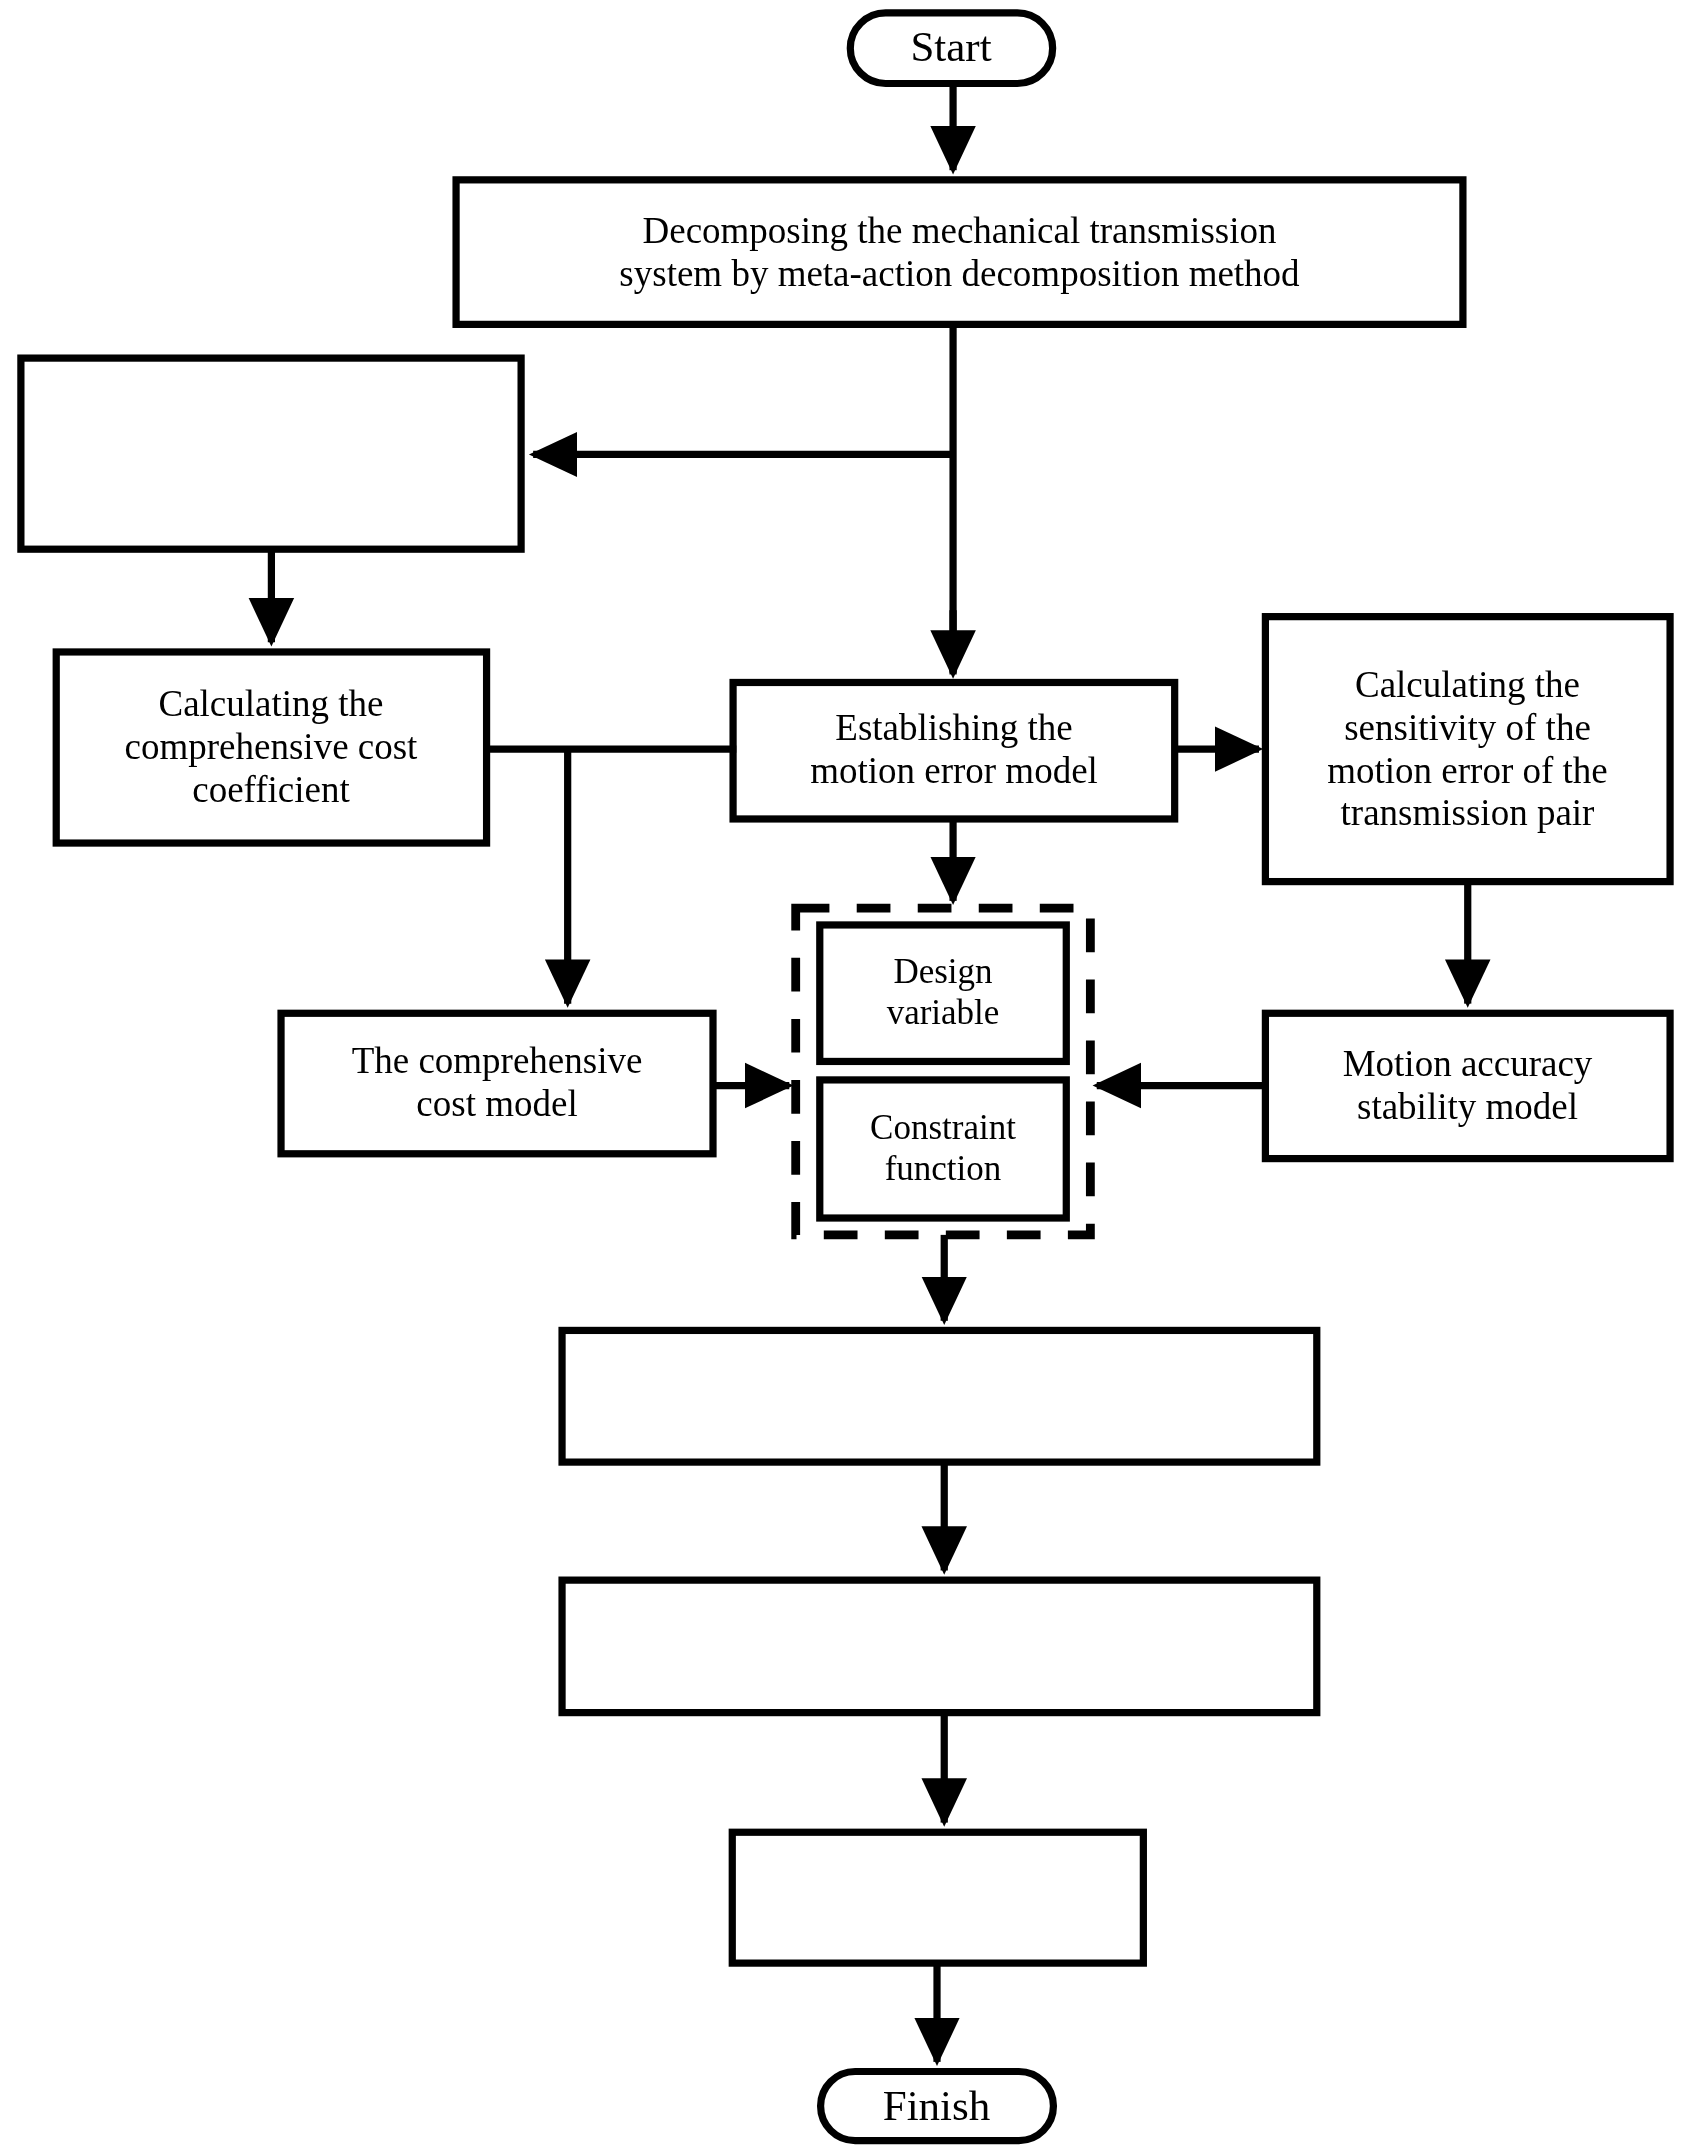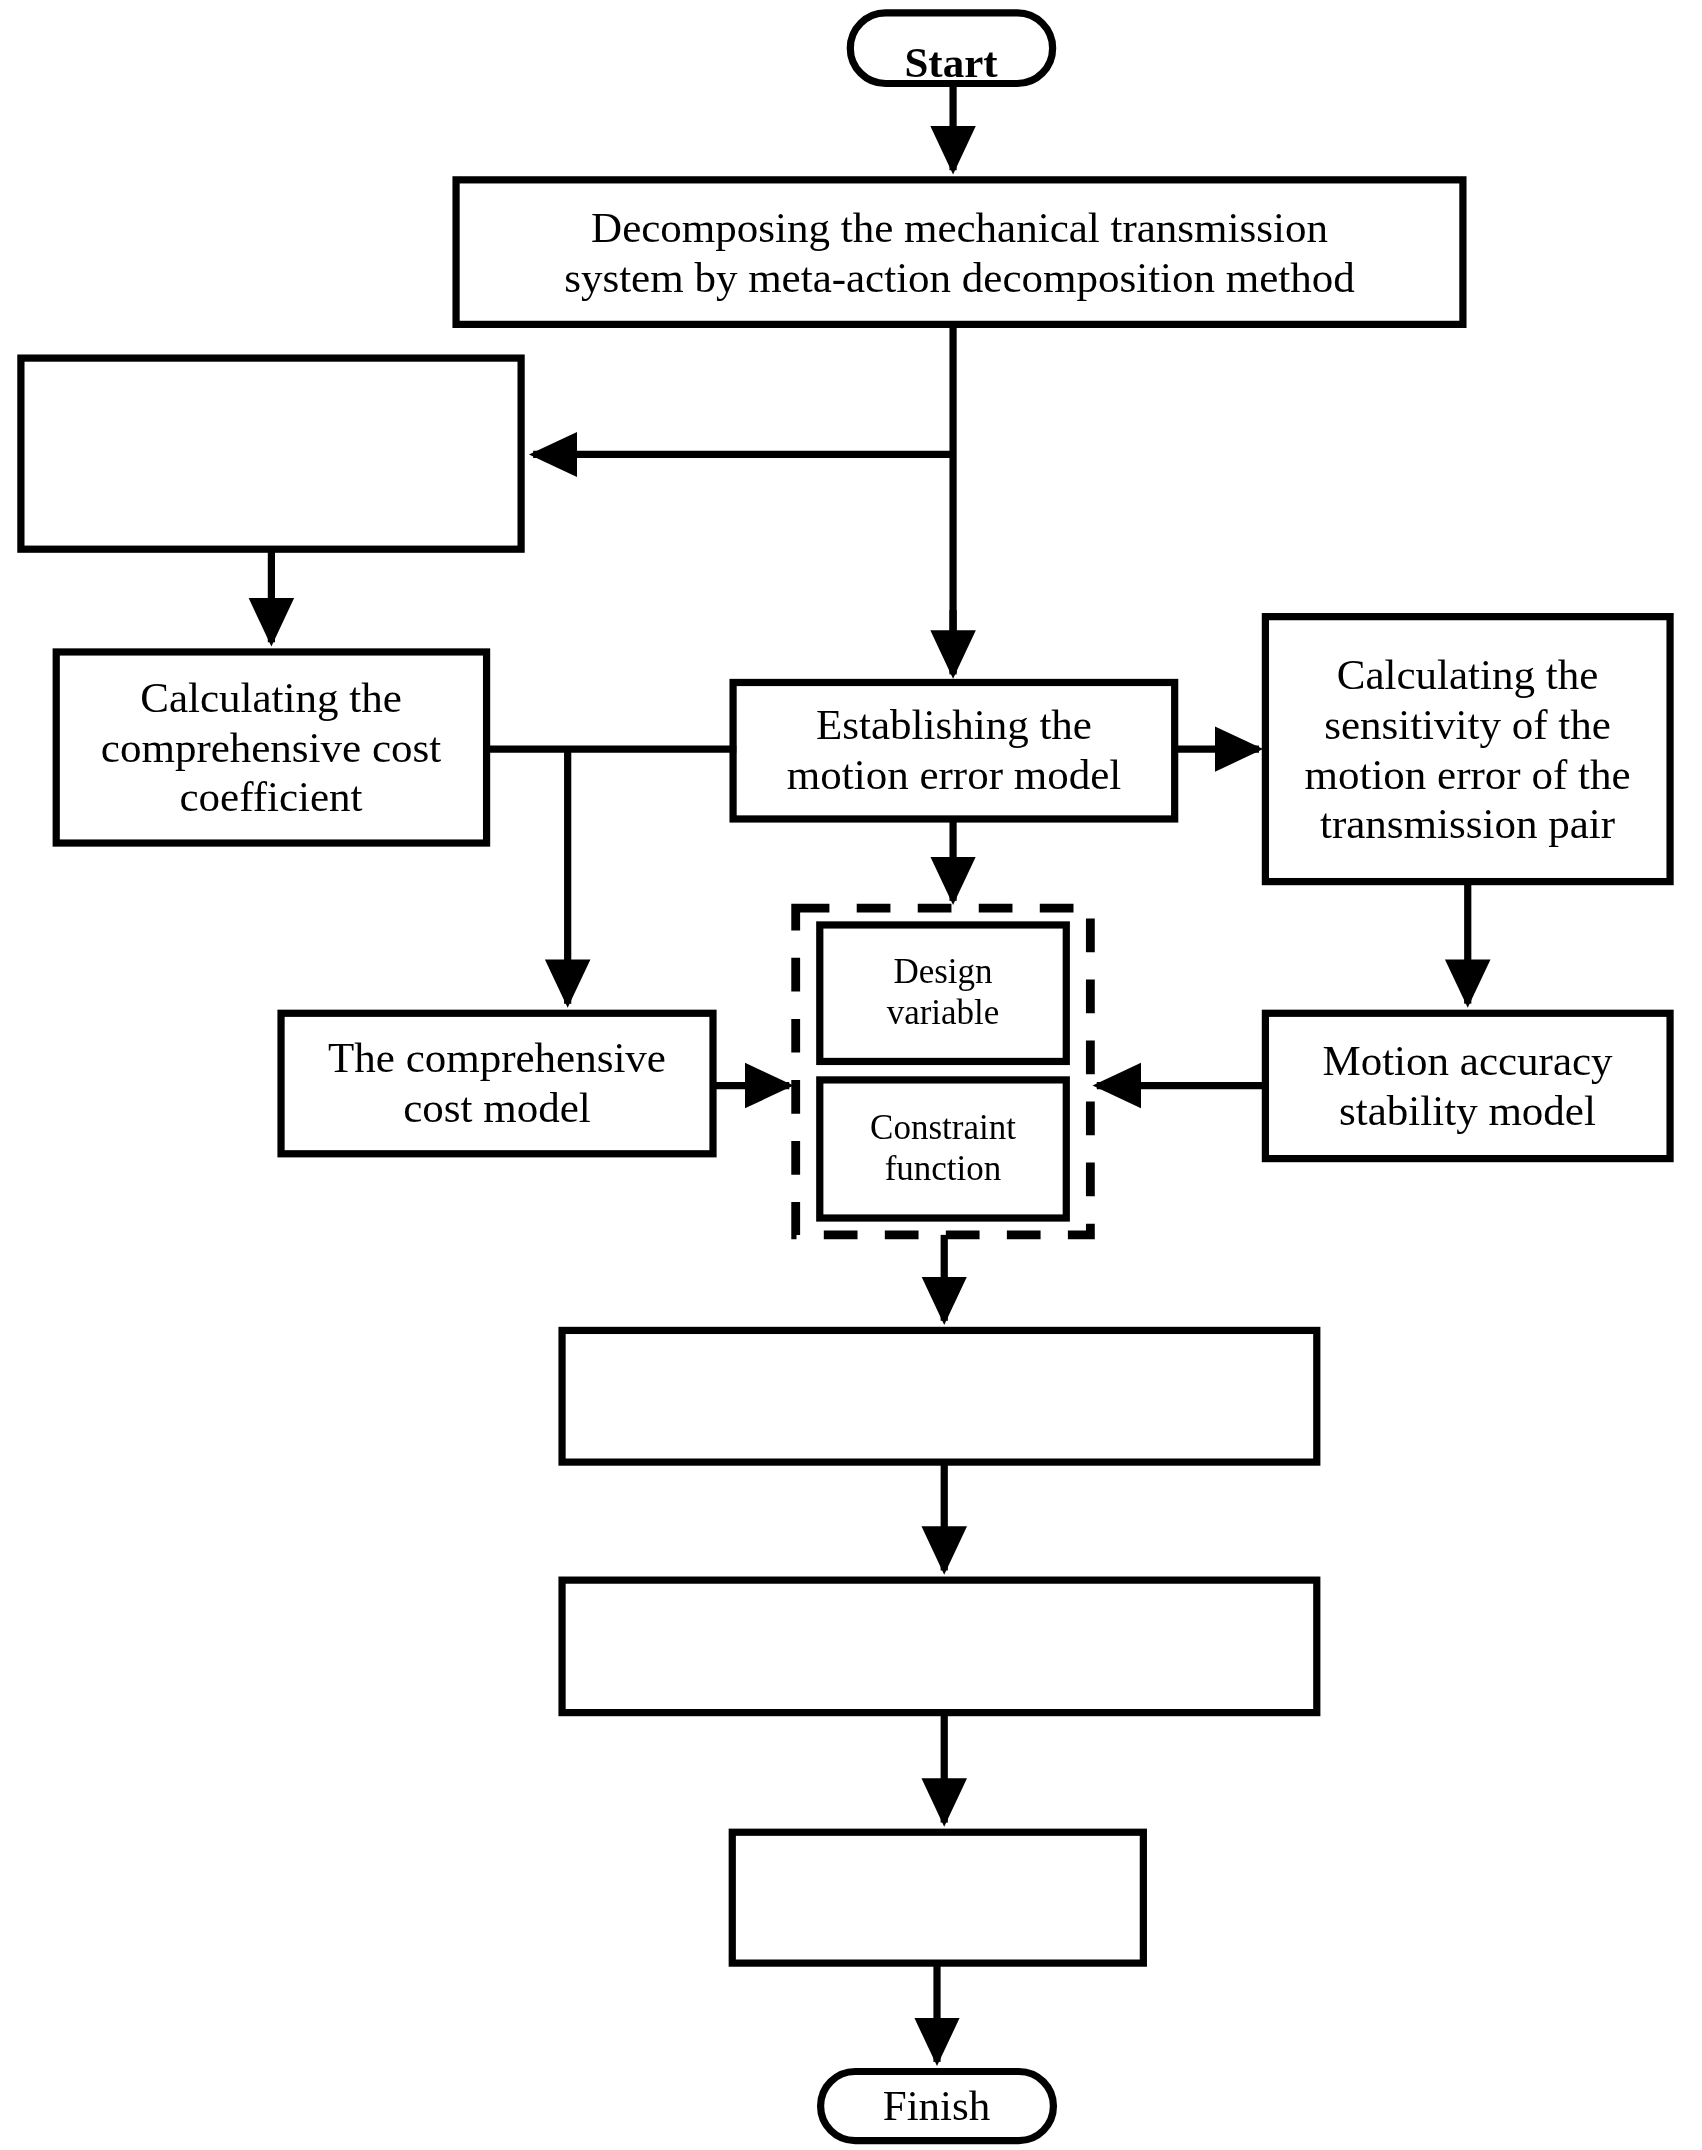--- a/index.html
+++ b/index.html
@@ -27,21 +27,21 @@
     align-items: center;
     justify-content: center;
     text-align: center;
     color: #000000;
     line-height: 1.16;
     white-space: pre-line;
     font-family: "Liberation Serif", "DejaVu Serif", serif;
     pointer-events: auto;
   }
   .t-terminal { font-size: 43px; }
-  .t-process  { font-size: 43px; }
+  .t-process  { font-size: 37px; }
   .t-inner    { font-size: 35px; }
 </style>
 </head>
 <body>
 
 <div id="flowchart-root">
 
   <svg class="canvas" viewBox="0 0 2121 2679" xmlns="http://www.w3.org/2000/svg">
     <defs>
       <marker id="arrowhead" viewBox="0 0 12 12" refX="10.5" refY="6" markerWidth="7" markerHeight="7" orient="auto-start-reverse">
@@ -111,21 +111,21 @@
       <line x1="1176" y1="1538" x2="1176" y2="1645" marker-end="url(#arrowhead)"></line>
 
       <line x1="1176" y1="1821" x2="1176" y2="1956" marker-end="url(#arrowhead)"></line>
 
       <line x1="1176" y1="2133" x2="1176" y2="2270" marker-end="url(#arrowhead)"></line>
 
       <line x1="1167" y1="2445" x2="1167" y2="2568" marker-end="url(#arrowhead)"></line>
     </g>
   </svg>
 
-  <div class="node-text t-terminal" style="left:850px; top:27px; width:202px; height:71px;font-weight:bold;">Start</div>
+  <div class="node-text t-terminal" style="left:850px; top:11px; width:202px; height:71px;">Start</div>
 
   <div class="node-text t-process" style="left:456px; top:180px; width:1007px; height:145px;">Decomposing the mechanical transmission
 system by meta-action decomposition  method</div>
 
 
   <div class="node-text t-process" style="left:56px; top:652px; width:430px; height:191px;">Calculating the
 comprehensive cost
 coefficient</div>
 
   <div class="node-text t-process" style="left:733px; top:682px; width:442px; height:136px;">Establishing the

